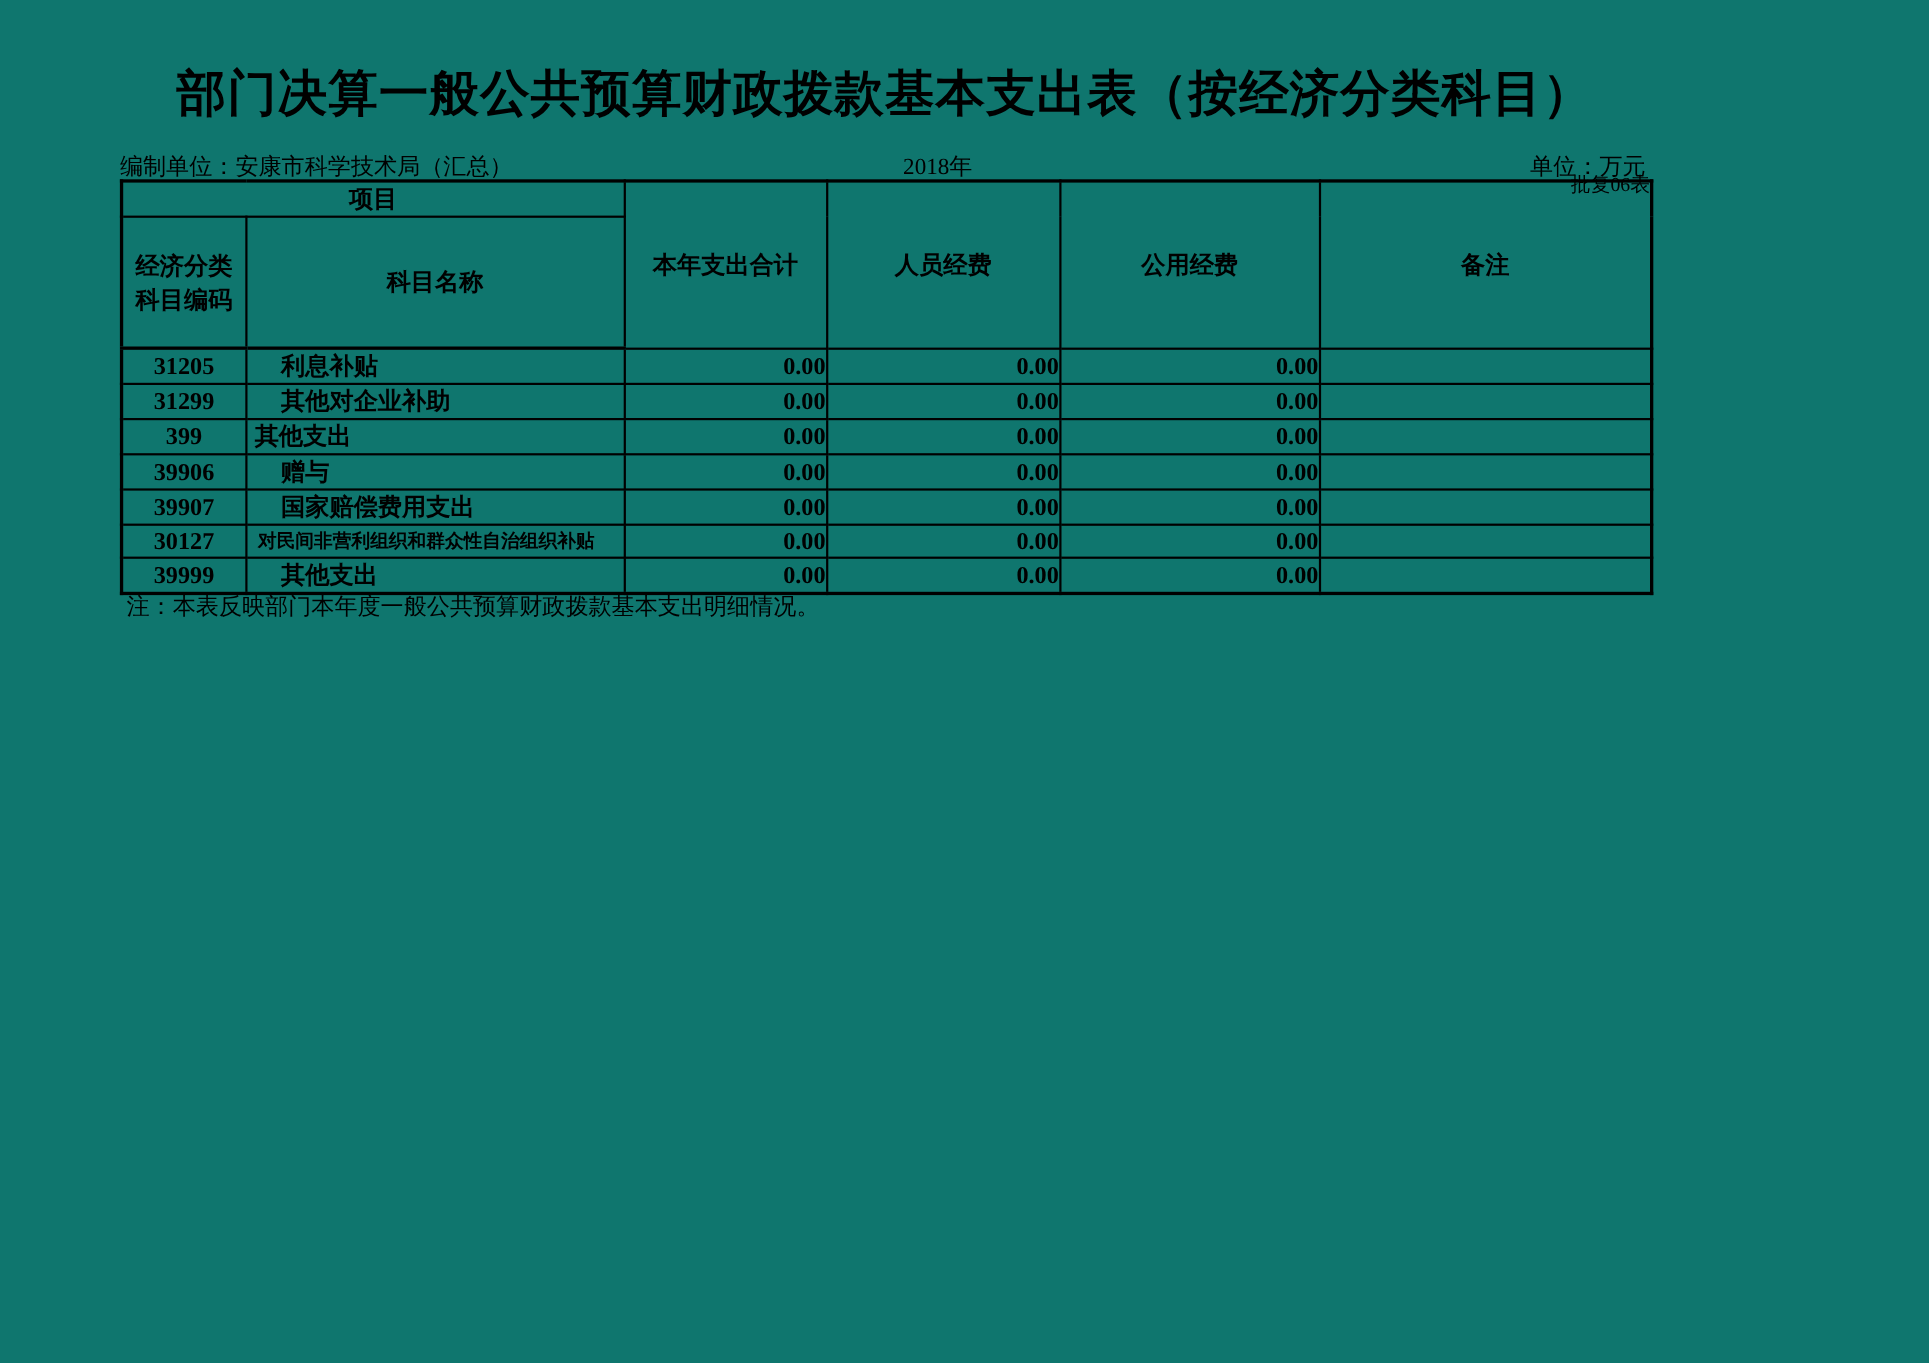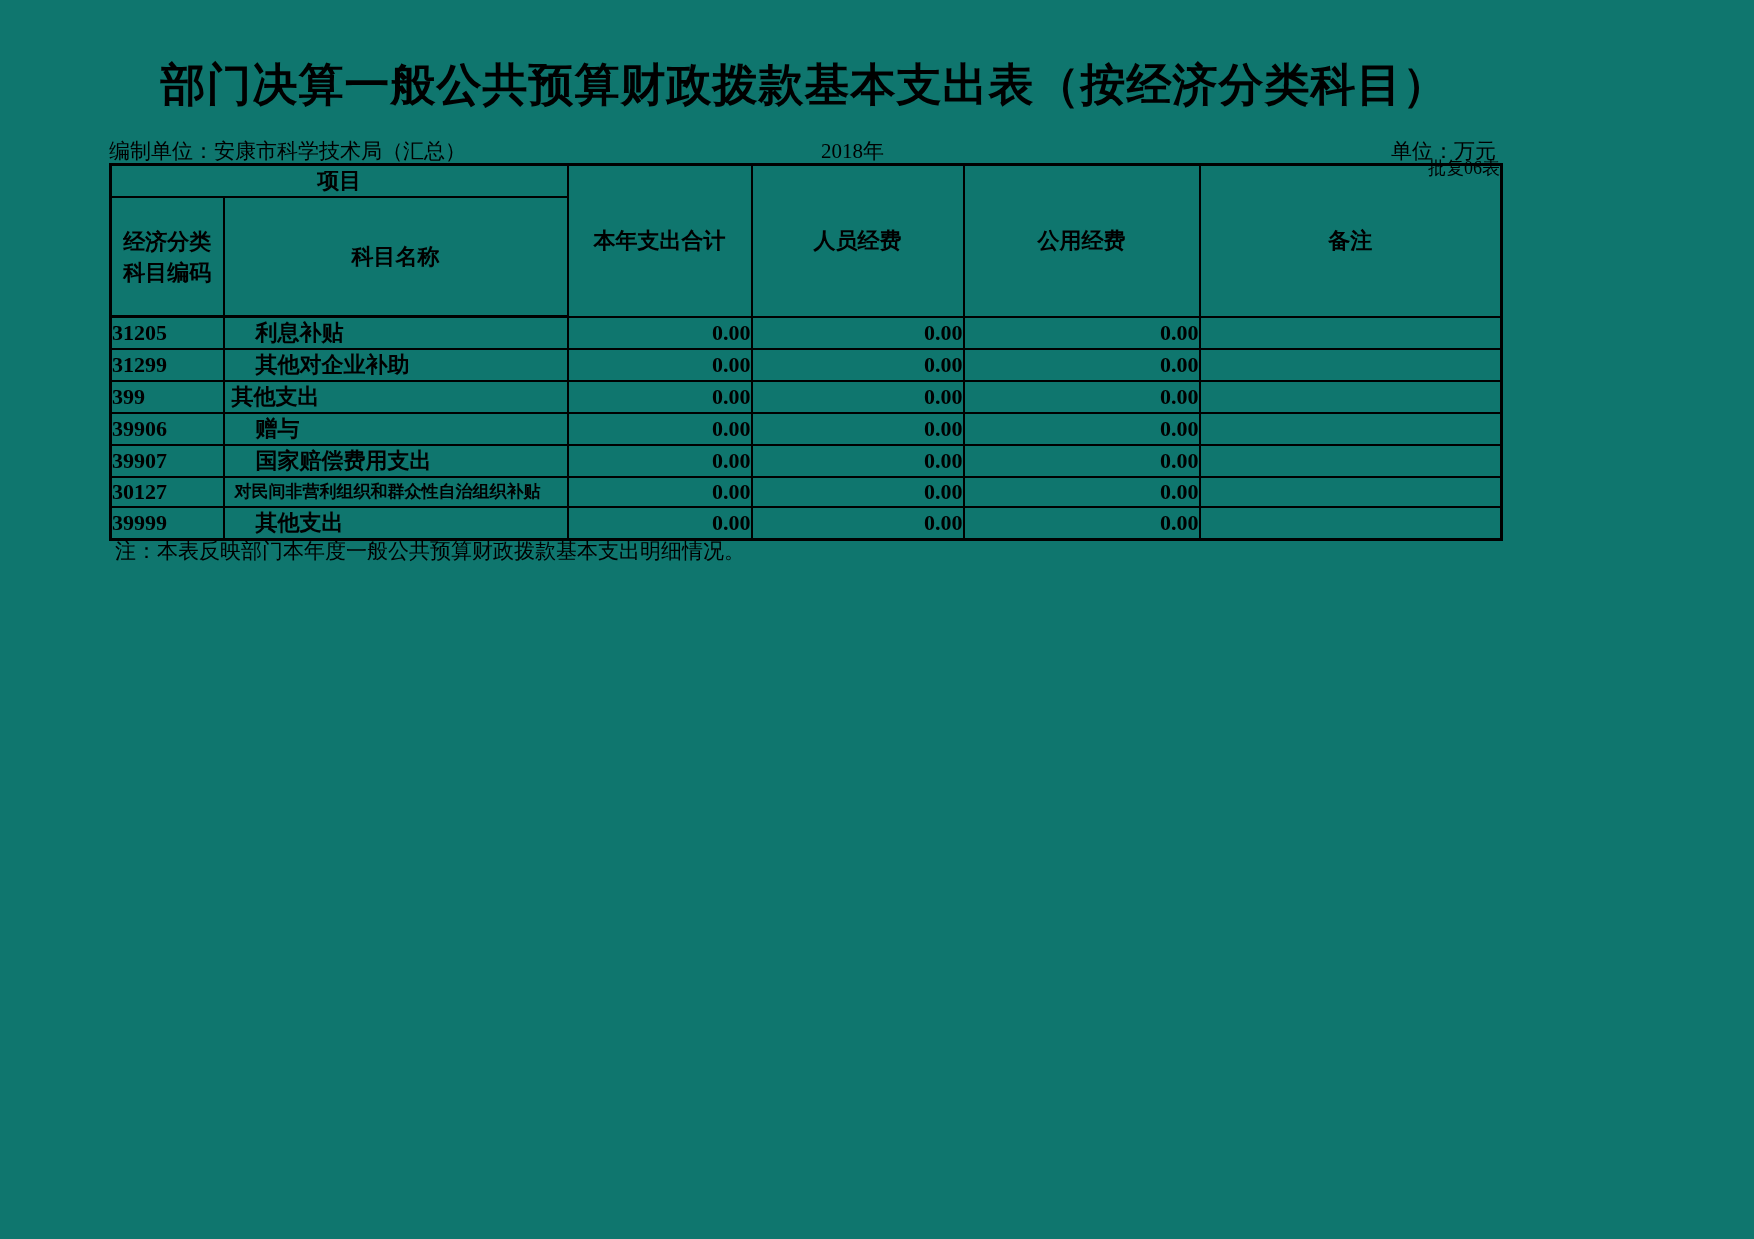--- a/index.html
+++ b/index.html
@@ -41,21 +41,21 @@
     font-weight:bold;
     overflow:hidden;white-space:nowrap;
     vertical-align:middle;
   }
   tr.hdr1 td{height:30px;text-align:center;}
   tr.hdr2 td{height:117px;text-align:center;}
   tr.hdr1 td.span2{text-align:center;}
   td.code-hdr div{line-height:31px;}
   thead tr.hdr2 td{border-bottom:3px solid #000;}
   tbody td{height:27.5px;}
-  td.c-code{text-align:left;padding-left:6px;}
+  td.c-code{text-align:center;padding-left:6px;}
   td.c-name{text-align:left;}
   td.c-name.indent0{padding-left:7px;}
   td.c-name.indent1{padding-left:31px;}
   td.c-name.small{font-size:17px;padding-left:10px;}
   td.c-num{text-align:right;padding-right:5px;}
   td.c-remark{}
   .note{
     position:absolute;left:115px;top:537px;
     font-size:21px;white-space:nowrap;
   }

